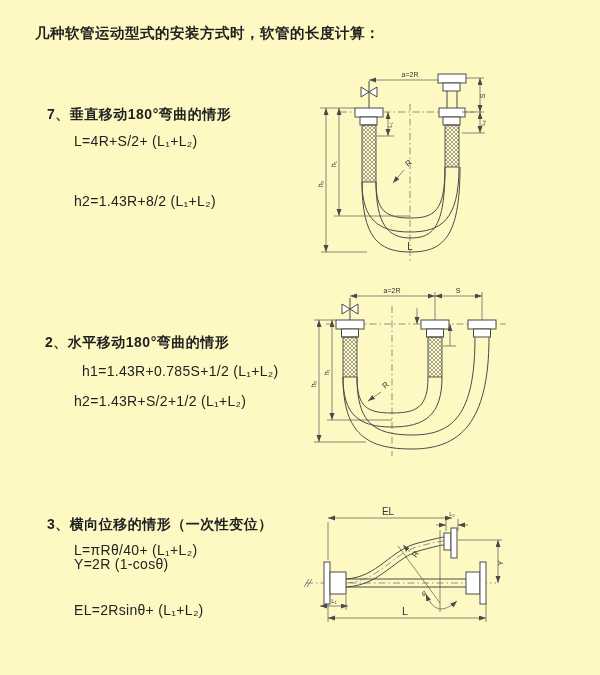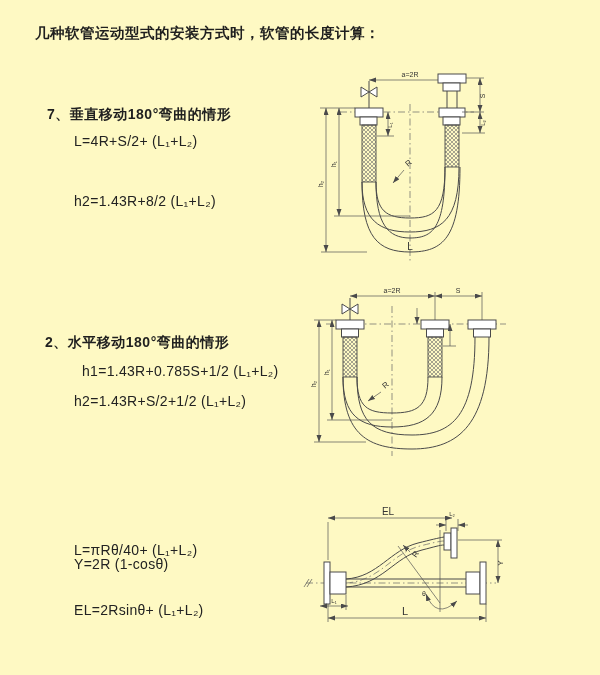--- a/index.html
+++ b/index.html
@@ -185,20 +185,21 @@
       <line class="thin" x1="21" y1="136" x2="86" y2="136"></line>
       <text x="23" y="88" font-size="6.5" text-anchor="middle" transform="rotate(-90 23 88)">h₁</text>
     </g>
     <g>
       <line class="thin" x1="13" y1="36" x2="13" y2="158" marker-start="url(#arw)" marker-end="url(#arw)"></line>
       <line class="thin" x1="8" y1="158" x2="60" y2="158"></line>
       <text x="10" y="100" font-size="6.5" text-anchor="middle" transform="rotate(-90 10 100)">h₂</text>
     </g>
   </svg>
 
+  <div class="abs sec-head" style="left:47px;top:516px;">3、横向位移的情形（一次性变位）</div>
   <div class="abs formula" style="left:74px;top:542px;">L=πRθ/40+ (L₁+L₂)</div>
   <div class="abs formula" style="left:74px;top:556px;">Y=2R (1-cosθ)</div>
   <div class="abs formula" style="left:74px;top:602px;">EL=2Rsinθ+ (L₁+L₂)</div>
 
   <svg class="abs" style="left:300px;top:500px;" width="300" height="158" viewBox="0 0 300 158">
 
     <line class="dash" x1="6" y1="83" x2="196" y2="83"></line>
     <g>
       <line class="thin" x1="4" y1="87" x2="9" y2="79"></line>
       <line class="thin" x1="7" y1="87" x2="12" y2="79"></line>

